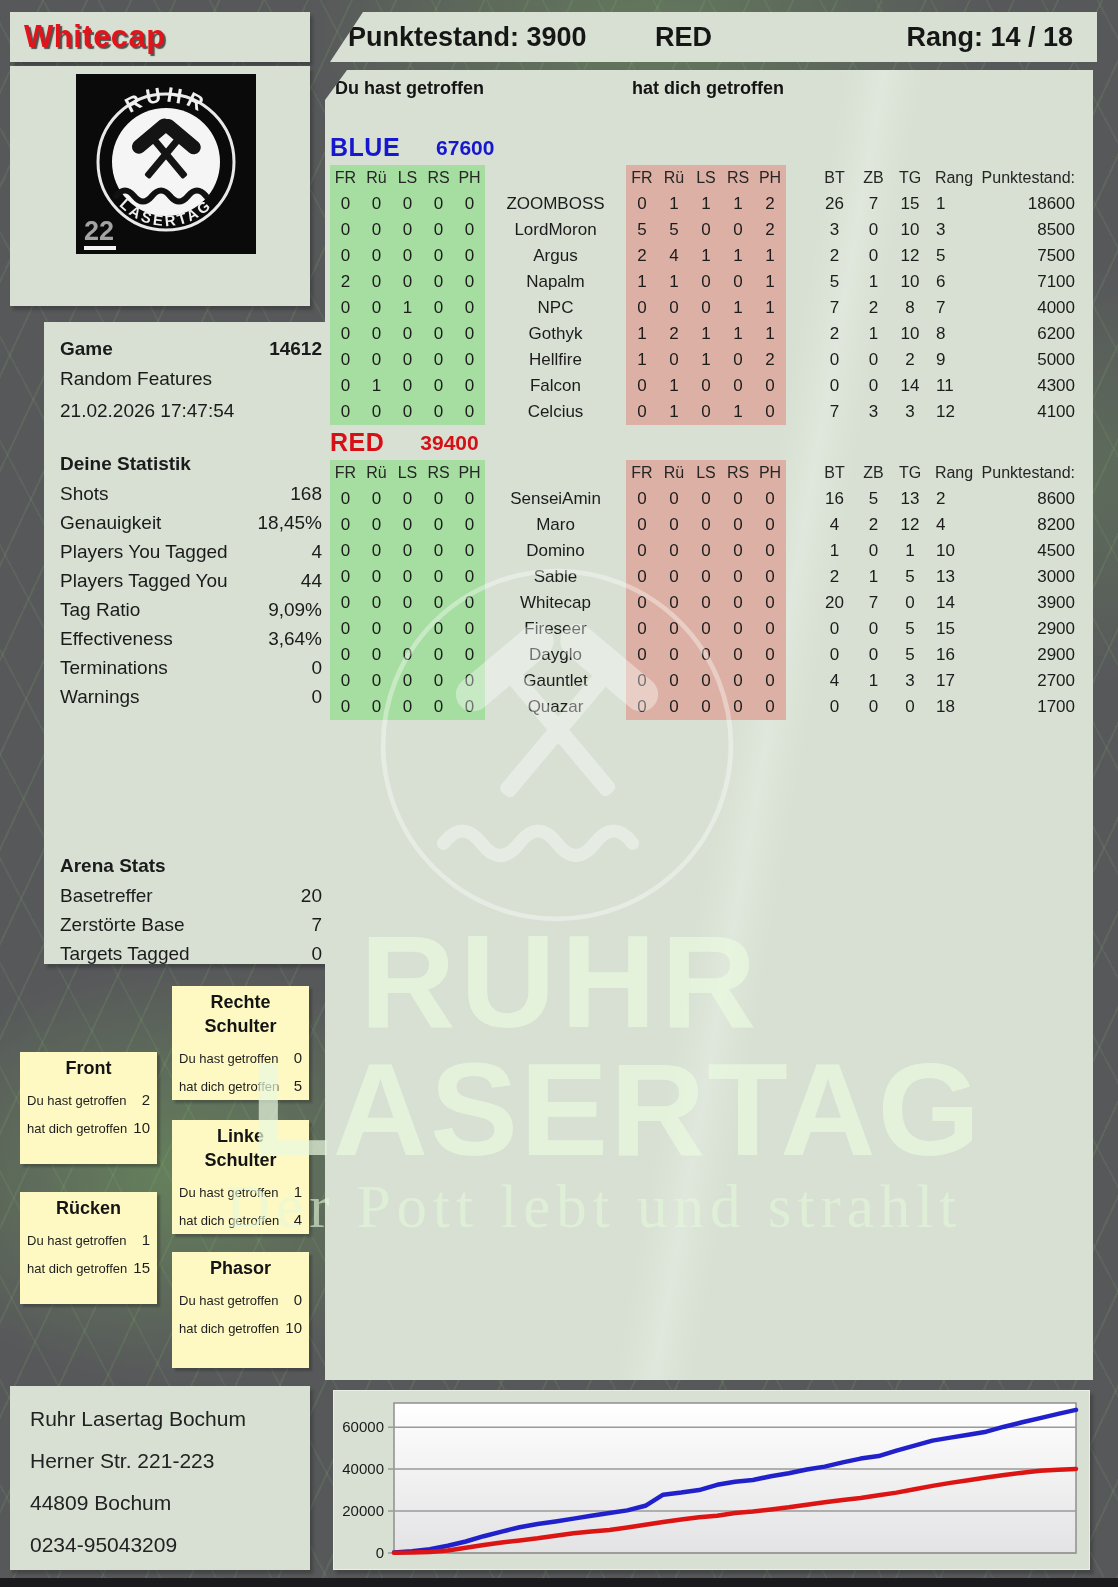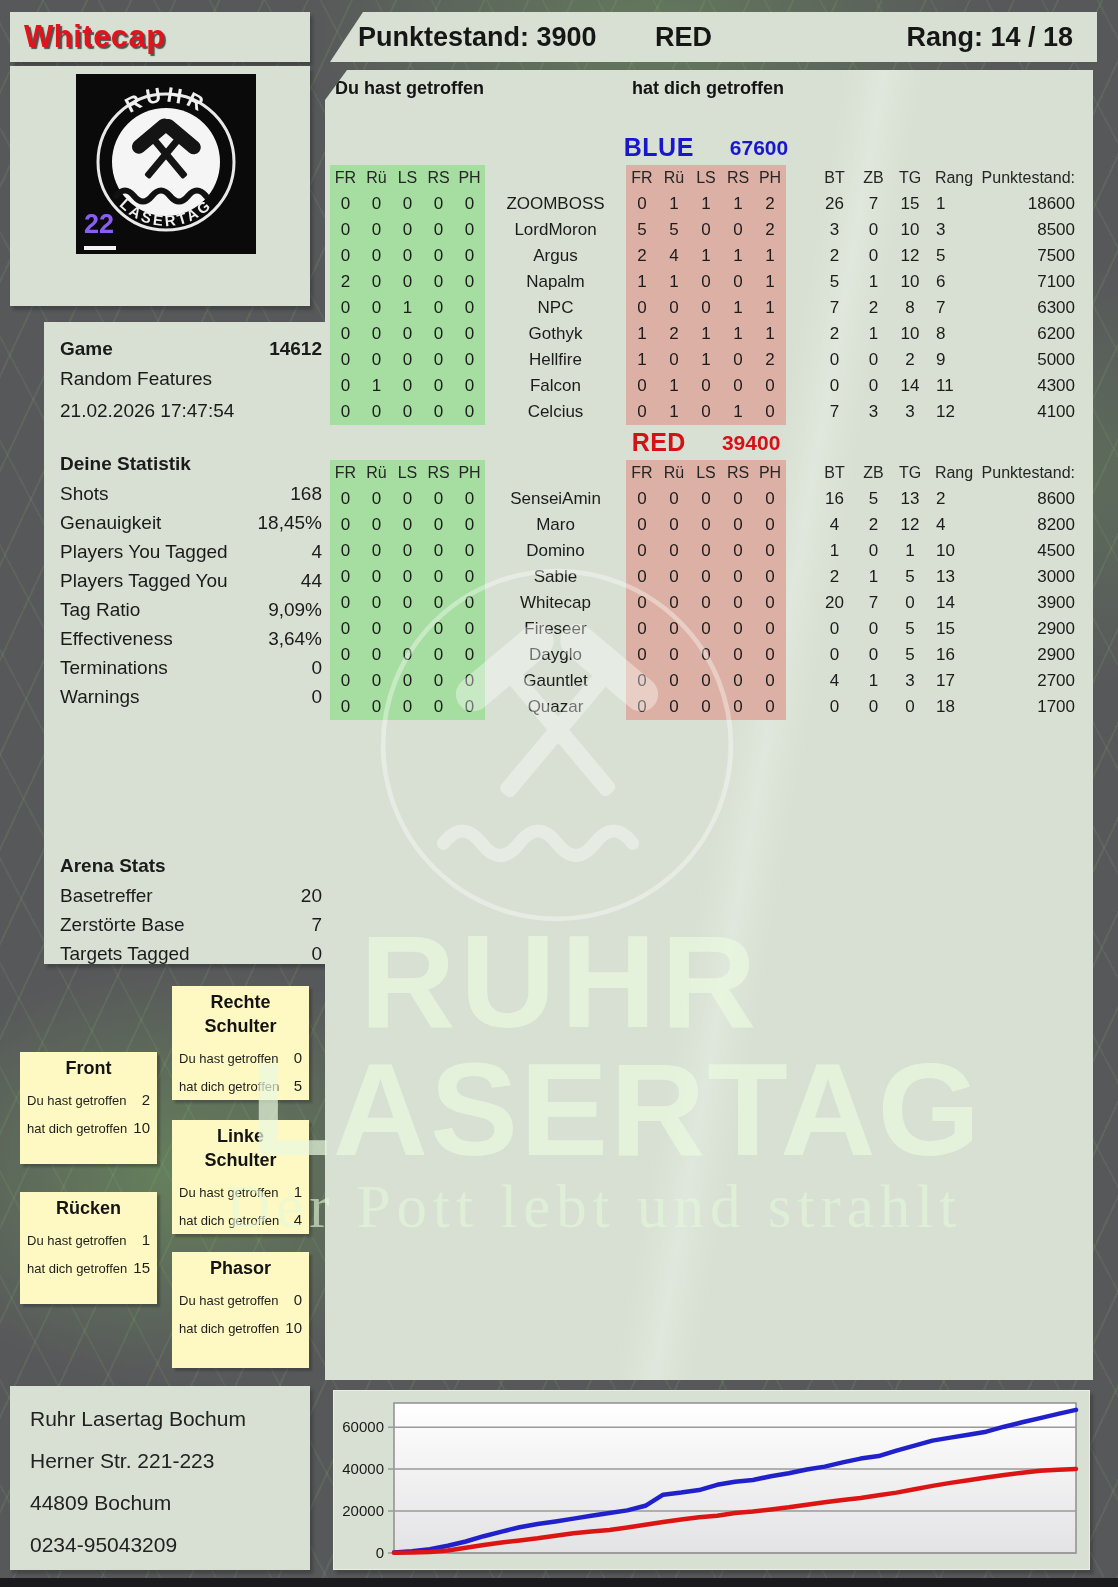--- a/index.html
+++ b/index.html
@@ -19,29 +19,29 @@
 
   
   .whitecap-strip { left:10px; top:12px; width:300px; height:50px; display:flex; align-items:center; }
   .whitecap-strip .pname {
     padding-left:14px; font-size:31px; font-weight:bold; color:#e3131b;
     text-shadow:2px 2px 1px rgba(55,55,55,0.85); letter-spacing:0.5px;
   }
   .header-band { left:330px; top:12px; width:767px; height:50px;
     clip-path:polygon(33px 0, 100% 0, 100% 100%, 0 100%);
     display:flex; align-items:center; font-weight:bold; font-size:27px; color:#161616; }
-  .hb-punkt { margin-left:28px; }
+  .hb-punkt { margin-left:18px; }
   .hb-team  { position:absolute; left:325px; }
   .hb-rang  { margin-left:auto; margin-right:24px;text-align:right; }
 
   
   .logo-panel { left:10px; top:66px; width:300px; height:240px; }
   .logo-box { position:absolute; left:66px; top:8px; width:180px; height:180px; background:#0a0a0a; }
-  .logo-badge { position:absolute; left:8px; bottom:4px; color:#8b5cf6; font-weight:bold; font-size:27px;
-    border-bottom:4px solid #f4f4f4; line-height:1.05; padding:0 2px 8px 0; }
+  .logo-badge { position:absolute; left:8px; bottom:4px; color:#a3a3a3; font-weight:bold; font-size:27px;
+    border-bottom:4px solid #f4f4f4; line-height:1.05; padding:0 2px 1px 0; }
 
   
   .side-panel { left:12px; top:322px; width:296px; height:642px; padding:12px 18px 0 16px;
     font-size:19px; color:#1b1b1b;margin-left:32px; }
   .srow { display:flex; justify-content:space-between; line-height:29px; }
   .srow.bold, .sec-title { font-weight:bold; }
   .sub { line-height:32px; }
   .sec-title { line-height:30px; }
   .gap1 { height:22px; } .gap2 { height:140px; }
 
@@ -63,21 +63,21 @@
     clip-path:polygon(0 30px, 22px 0, 100% 0, 100% 100%, 0 100%);
     padding:8px 8px 0 5px;
     background:
       linear-gradient(100deg, rgba(255,255,255,0) 52%, rgba(255,255,255,0.22) 56%, rgba(255,255,255,0) 60%),
       #d7e0d2; }
   .du-dich-heads { display:flex; height:26px; font-weight:bold; font-size:18px; color:#141414; }
   .du-dich-heads .h2 { position:absolute; left:307px; }
   .h1 { position:absolute; left:10px; }
 
   #teams { margin-top:26px; }
-  .thd { display:flex; justify-content:center; align-items:center; height:35px; padding-right:3px;gap:36px; }
+  .thd { display:flex; justify-content:flex-start; align-items:center; height:35px; padding-right:3px;gap:36px; }
   .tname { font-size:25px; font-weight:bold; letter-spacing:0.5px; }
   .tscore { font-size:21px; font-weight:bold; }
   .trow { display:grid;
     grid-template-columns:31px 31px 31px 31px 31px 141px 32px 32px 32px 32px 32px 28px 41px 37px 36px 52px 1fr;
     height:26px; align-items:center; }
   .c { text-align:center; font-size:17px; line-height:26px; color:#1c1c1c; }
   .g { background:#a5dea0; }
   .r { background:#dcb0a4; }
   .pk { text-align:right; padding-right:10px; }
   .rg { text-align:left; padding-left:8px; }
@@ -389,21 +389,21 @@
           <span class="c r">0</span>
           <span class="c r">0</span>
           <span class="c r">0</span>
           <span class="c r">1</span>
           <span class="c r">1</span>
           <span class="c"></span>
           <span class="c">7</span>
           <span class="c">2</span>
           <span class="c">8</span>
           <span class="c rg">7</span>
-          <span class="c pk">6300</span>
+          <span class="c pk">4000</span>
         </div>
         <div class="trow">
           <span class="c g">0</span>
           <span class="c g">0</span>
           <span class="c g">0</span>
           <span class="c g">0</span>
           <span class="c g">0</span>
           <span class="c">Gothyk</span>
           <span class="c r">1</span>
           <span class="c r">2</span>

